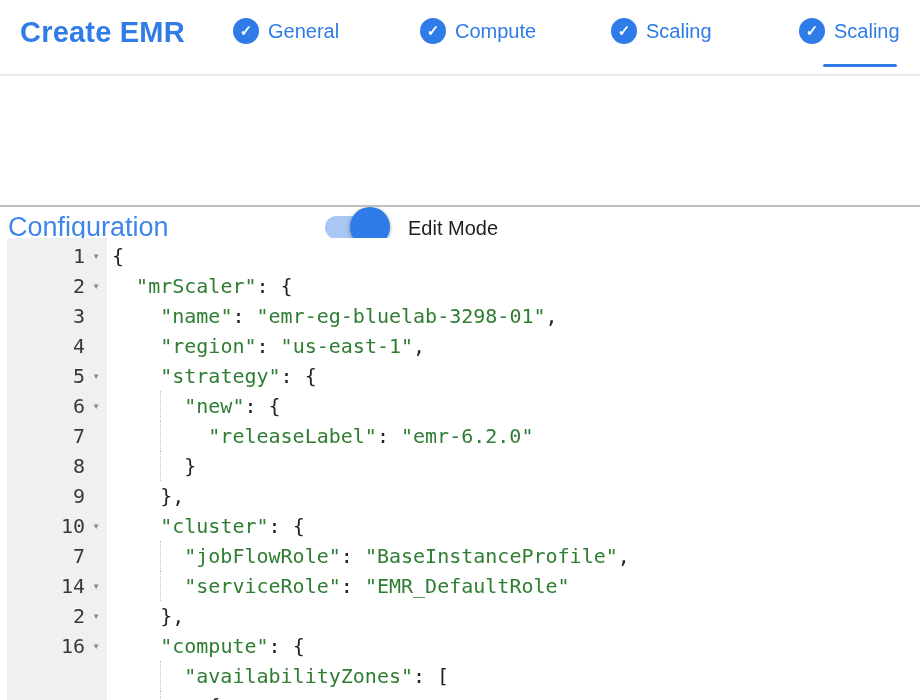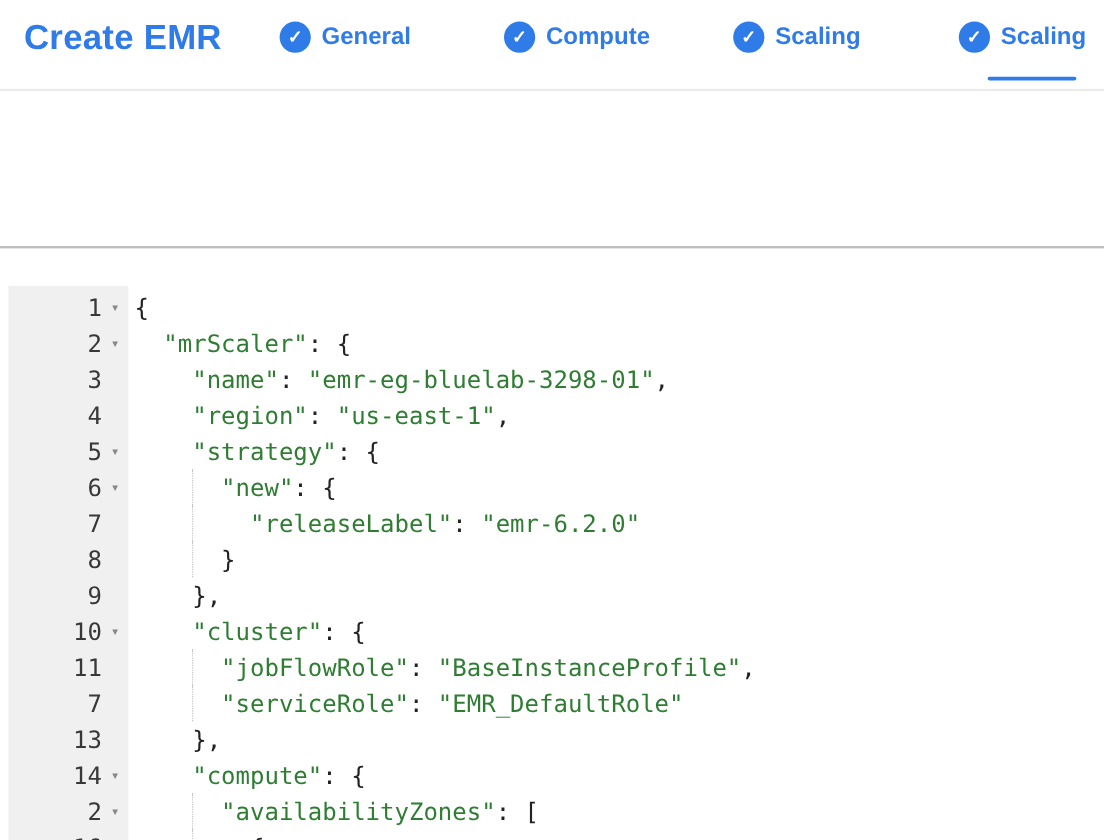--- a/index.html
+++ b/index.html
@@ -19,21 +19,21 @@
   .step { position: absolute; top: 18px; display: flex; align-items: center; gap: 9px; cursor: pointer; }
   .step-1 { left: 233px; }
   .step-2 { left: 420px; }
   .step-3 { left: 611px; }
   .step-4 { left: 799px; }
   .check-circle {
     width: 26px; height: 26px; border-radius: 50%; background: var(--accent, #2f7ce8);
     color: #fff; display: flex; align-items: center; justify-content: center;
     font-size: 15px; font-weight: 700; flex: 0 0 auto;
   }
-  .step-label { font-size: 20px; font-weight: 700; color: var(--accent, #2f7ce8); }
+  .step-label { font-size: 20px; font-weight: 400; color: var(--accent, #2f7ce8); }
   .active-underline {
     position: absolute; left: 823px; top: 64px; width: 74px; height: 3px;
     background: var(--accent, #2f7ce8); border-radius: 2px;
   }
 
   
   .config-bar { position: absolute; left: 0; top: 76px; width: 920px; height: 130px; background: #fff; }
   .section-title {
     position: absolute; left: 8px; top: 134px; height: 34px; line-height: 34px;
     font-size: 27px; font-weight: 400; color: #3e86ec;
@@ -94,20 +94,28 @@
         </div>
         <div class="step step-4">
           <span class="check-circle">✓</span>
           <span class="step-label">Scaling</span>
         </div>
       </nav>
     <div class="active-underline"></div>
     <div class="header-border"></div>
   </header>
 
+  <section class="config-bar">
+    <h2 class="section-title">Configuration</h2>
+    <div class="toggle">
+      <div class="toggle-track"></div>
+      <div class="toggle-thumb"></div>
+    </div>
+    <span class="toggle-label">Edit Mode</span>
+  </section>
 
   <div class="section-divider"></div>
 
   <div class="editor">
     <div class="gutter">
         <div class="gutter-row">
           <span class="line-no">1</span>
           <span class="fold-arrow">▾</span>
         </div>
         <div class="gutter-row">
@@ -140,29 +148,21 @@
         </div>
         <div class="gutter-row">
           <span class="line-no">9</span>
           <span class="fold-arrow"></span>
         </div>
         <div class="gutter-row">
           <span class="line-no">10</span>
           <span class="fold-arrow">▾</span>
         </div>
         <div class="gutter-row">
-          <span class="line-no">11</span>
-          <span class="fold-arrow"></span>
-        </div>
-        <div class="gutter-row">
           <span class="line-no">7</span>
-          <span class="fold-arrow"></span>
-        </div>
-        <div class="gutter-row">
-          <span class="line-no">13</span>
           <span class="fold-arrow"></span>
         </div>
         <div class="gutter-row">
           <span class="line-no">14</span>
           <span class="fold-arrow">▾</span>
         </div>
         <div class="gutter-row">
           <span class="line-no">2</span>
           <span class="fold-arrow">▾</span>
         </div>

